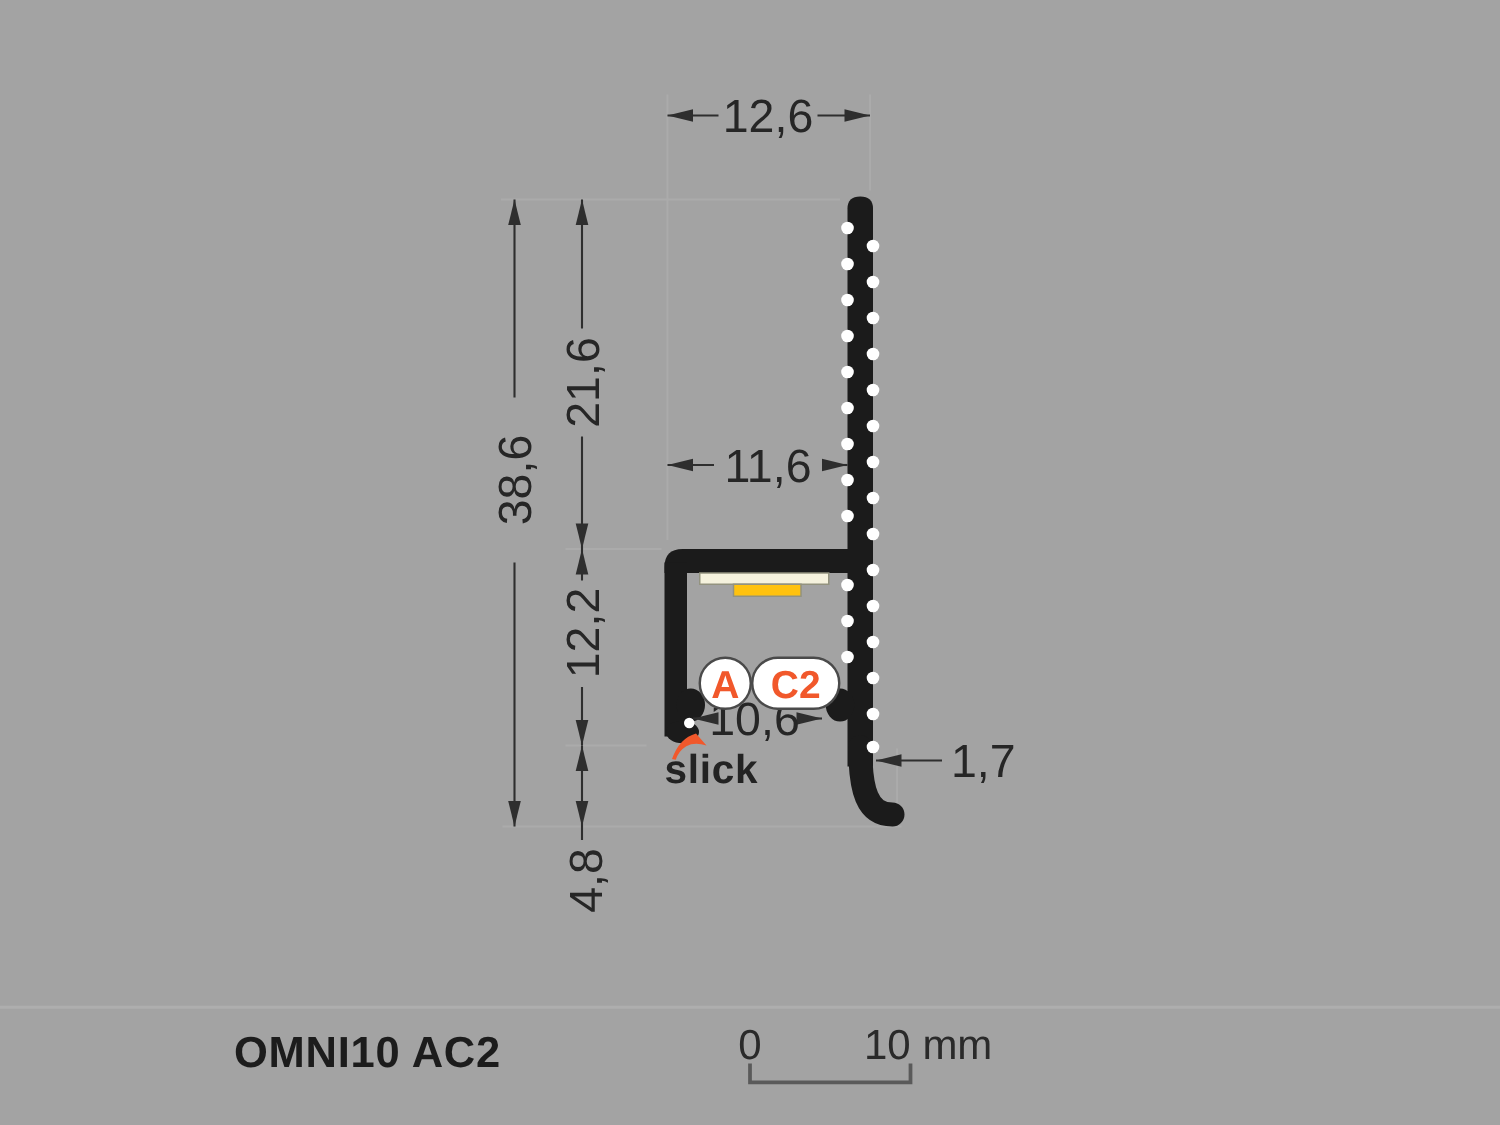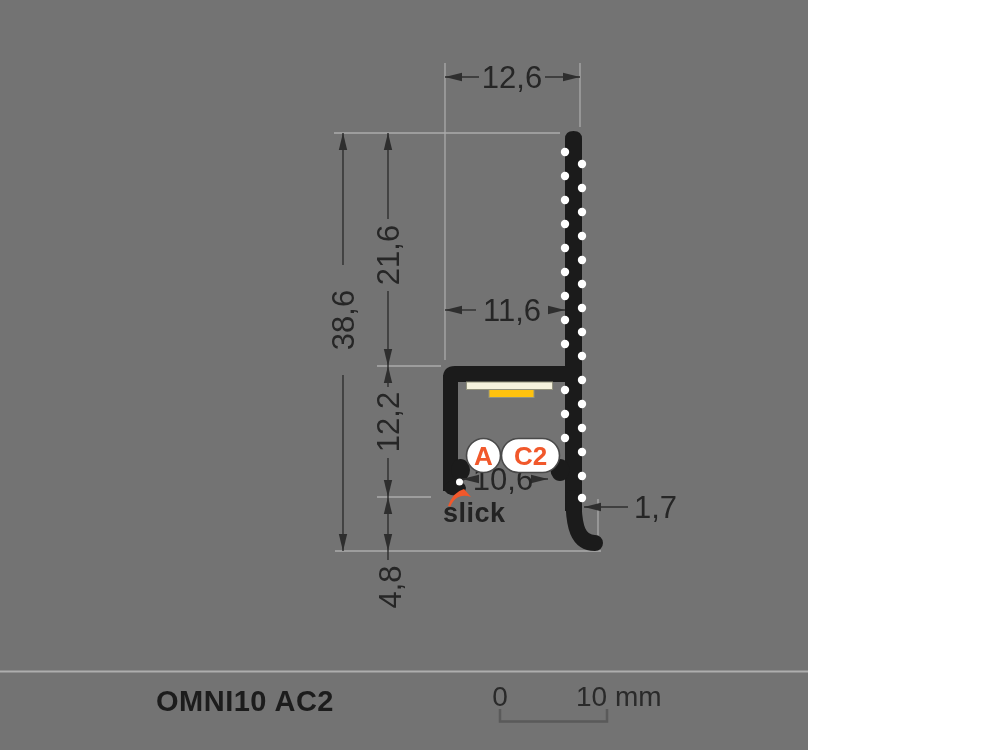--- a/index.html
+++ b/index.html
@@ -1,16 +1,16 @@
 <!DOCTYPE html>
 <html><head>
 <meta charset="utf-8">
 <style>
   html,body{margin:0;padding:0;background:#ffffff;}
-  .page{position:relative;width:808px;height:750px;background:#737373;overflow:hidden;
+  .page{position:relative;width:1000px;height:750px;background:#a3a3a3;overflow:hidden;
         font-family:"Liberation Sans",sans-serif;}
   svg{display:block;}
   text{font-family:"Liberation Sans",sans-serif;}
   .dim-text{font-size:31px;fill:#262626;}
   .badge-text{font-size:26px;font-weight:700;fill:#F1582B;}
   .brand-text{font-size:27px;font-weight:600;fill:#232323;letter-spacing:.5px;}
   .footer-title{font-size:29px;font-weight:700;fill:#1C1C1C;letter-spacing:.5px;}
   .scale-text{font-size:28px;fill:#2A2A2A;}
 </style>
 </head>

